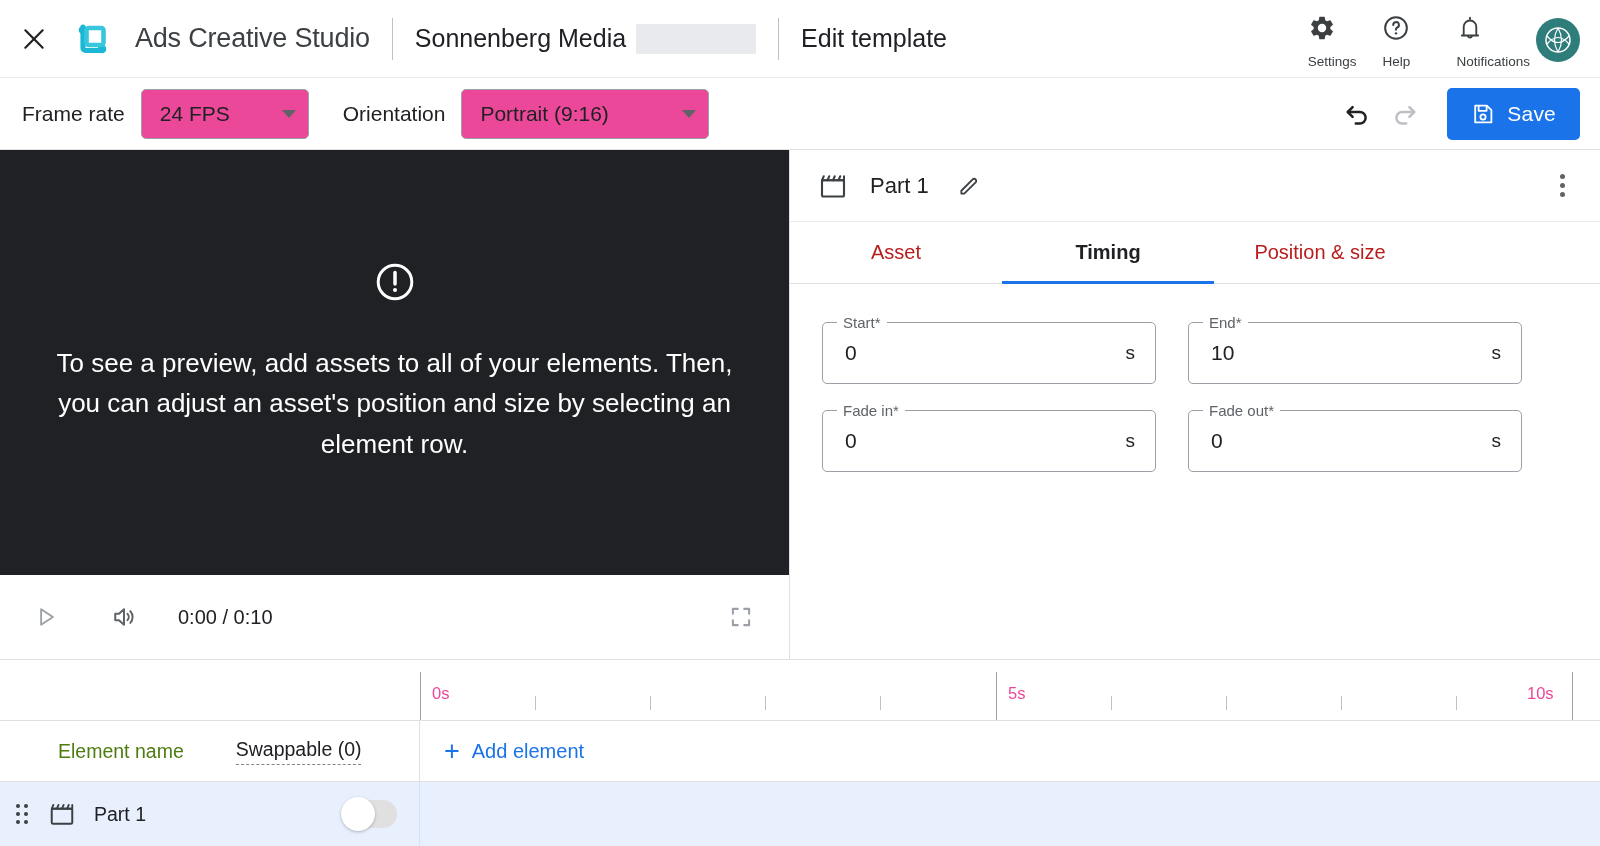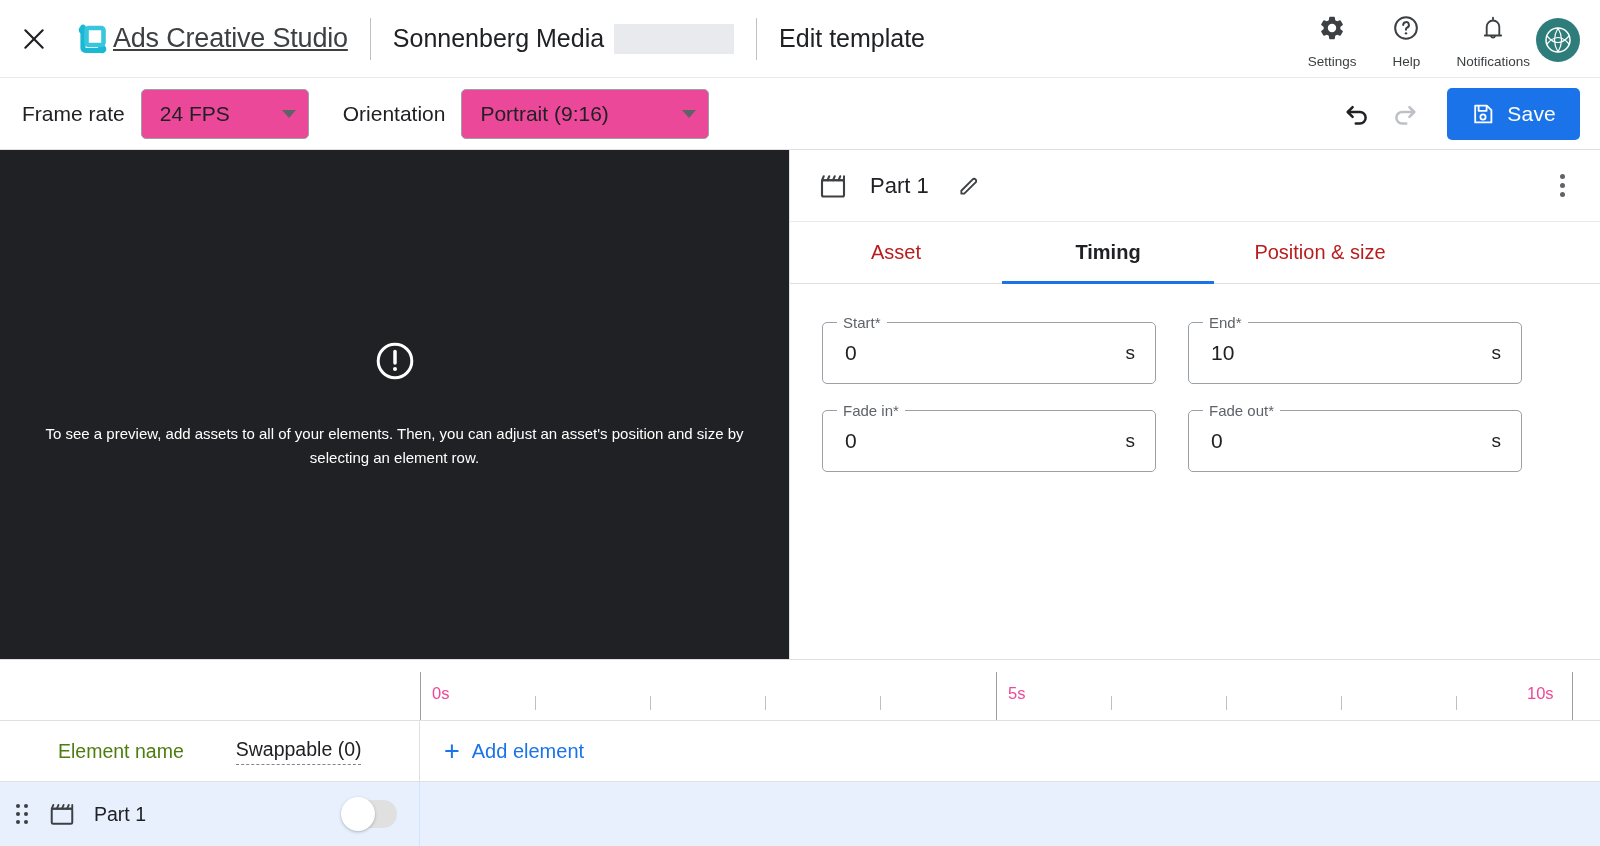--- a/index.html
+++ b/index.html
@@ -20,31 +20,31 @@
     border-bottom: 1px solid #e8eaed;
     padding: 0 20px 0 14px;
   }
   .close-btn {
     width: 40px; height: 40px; display: flex; align-items: center; justify-content: center;
     cursor: pointer; border-radius: 50%; flex: 0 0 auto;
   }
   .close-btn svg { display: block; }
   .logo-mark { margin-left: 18px; width: 40px; height: 40px; flex: 0 0 auto; display:flex; align-items:center; justify-content:center;}
   .brand-title {
-    font-size: 27px; color: #3c4043; margin-left: 1px; white-space: nowrap;
-    font-weight: 400; letter-spacing: -0.2px; text-decoration: underline;
+    font-size: 27px; color: #3c4043; margin-left: 23px; white-space: nowrap;
+    font-weight: 400; letter-spacing: -0.2px;
   }
   .vdiv { width: 1px; height: 42px; background: #bdc1c6; margin: 0 22px; flex: 0 0 auto; }
   .account-name { font-size: 25px; color: #202124; white-space: nowrap; font-weight: 400; }
   .redaction { width: 120px; height: 30px; background: #e8eaed; margin-left: 10px; flex: 0 0 auto; border-radius: 1px;}
   .page-title { font-size: 25px; color: #202124; white-space: nowrap; font-weight: 400; }
   .header-spacer { flex: 1 1 auto; }
   .header-actions { display: flex; align-items: flex-start; gap: 26px; padding-top: 6px; }
   .hdr-action {
-    display: flex; flex-direction: column; align-items: center; gap: 12px;
+    display: flex; flex-direction: column; gap: 12px;
     cursor: pointer; min-width: 48px;
   }
   .hdr-action .lbl { font-size: 13.5px; color: #3c4043; white-space: nowrap; }
   .avatar {
     width: 44px; height: 44px; border-radius: 50%;
     background: #2e7d7b; display: flex; align-items: center; justify-content: center;
     cursor: pointer; margin-left: 6px; margin-top: 2px; flex: 0 0 auto;
   }
 
   
@@ -79,21 +79,21 @@
 
   
   .body-area { flex: 1 1 auto; display: flex; min-height: 0; }
   .left-pane { width: 790px; flex: 0 0 790px; display: flex; flex-direction: column; border-right: 1px solid #e0e0e0; }
   .preview {
     flex: 1 1 auto; background: #202124; display: flex; flex-direction: column;
     align-items: center; justify-content: center; padding: 0 40px;
   }
   .preview-icon { margin-bottom: 36px; }
   .preview-msg {
-    color: #ffffff; font-size: 15px; line-height: 1.55; text-align: center; max-width: 710px;
+    color: #ffffff; font-size: 26px; line-height: 1.55; text-align: center; max-width: 710px;
   }
   .player-bar {
     height: 84px; flex: 0 0 84px; display: flex; align-items: center;
     padding: 0 24px 0 22px; background: #fff; gap: 8px;
   }
   .player-time { font-size: 20px; color: #202124; margin-left: 22px; white-space: nowrap; }
   .player-spacer { flex: 1 1 auto; }
 
   
   .right-pane { flex: 1 1 auto; display: flex; flex-direction: column; background: #fff; min-width:0;}
@@ -298,20 +298,40 @@
         <div class="preview-icon">
           <svg width="42" height="42" viewBox="0 0 24 24">
             <circle cx="12" cy="12" r="9.6" fill="none" stroke="#ffffff" stroke-width="1.7"></circle>
             <path d="M12 6.6v6.6" stroke="#ffffff" stroke-width="2" stroke-linecap="round"></path>
             <circle cx="12" cy="16.6" r="1.15" fill="#ffffff"></circle>
           </svg>
         </div>
         <div class="preview-msg">To see a preview, add assets to all of your elements. Then, you can adjust an asset's position and size by selecting an element row.</div>
       </div>
 
+      <div class="player-bar">
+        <div class="icon-btn">
+          <svg width="26" height="26" viewBox="0 0 24 24">
+            <path d="M7.5 4.8 L18.4 12 L7.5 19.2 Z" fill="none" stroke="#9aa0a6" stroke-width="1.7" stroke-linejoin="round"></path>
+          </svg>
+        </div>
+        <div class="icon-btn" style="margin-left:22px">
+          <svg width="28" height="28" viewBox="0 0 24 24">
+            <path d="M4.5 9.2h3.2L12 5.3v13.4L7.7 14.8H4.5z" fill="none" stroke="#5f6368" stroke-width="1.7" stroke-linejoin="round"></path>
+            <path d="M15 9.3a4 4 0 0 1 0 5.4M17.4 7a7.3 7.3 0 0 1 0 10" fill="none" stroke="#5f6368" stroke-width="1.7" stroke-linecap="round"></path>
+          </svg>
+        </div>
+        <div class="player-time">0:00 / 0:10</div>
+        <div class="player-spacer"></div>
+        <div class="icon-btn">
+          <svg width="26" height="26" viewBox="0 0 24 24">
+            <path d="M4.5 9V4.5H9M15 4.5h4.5V9M19.5 15v4.5H15M9 19.5H4.5V15" fill="none" stroke="#9aa0a6" stroke-width="1.9" stroke-linecap="round" stroke-linejoin="round"></path>
+          </svg>
+        </div>
+      </div>
     </div>
 
     <div class="right-pane">
       <div class="panel-head">
         <svg width="30" height="30" viewBox="0 0 24 24">
           <rect x="3.2" y="7.4" width="17.6" height="13" rx="1.2" fill="none" stroke="#3c4043" stroke-width="1.7"></rect>
           <path d="M3.2 7.4 L4.6 4.2 M7.6 7.4 L9 4.2 M12 7.4 L13.4 4.2 M16.4 7.4 L17.8 4.2 M20.8 7.4 L20.8 4.2" stroke="#3c4043" stroke-width="1.6" stroke-linecap="round"></path>
           <path d="M3.2 7.4 H20.8" stroke="#3c4043" stroke-width="1.6"></path>
         </svg>
         <span class="panel-title">Part 1</span>

